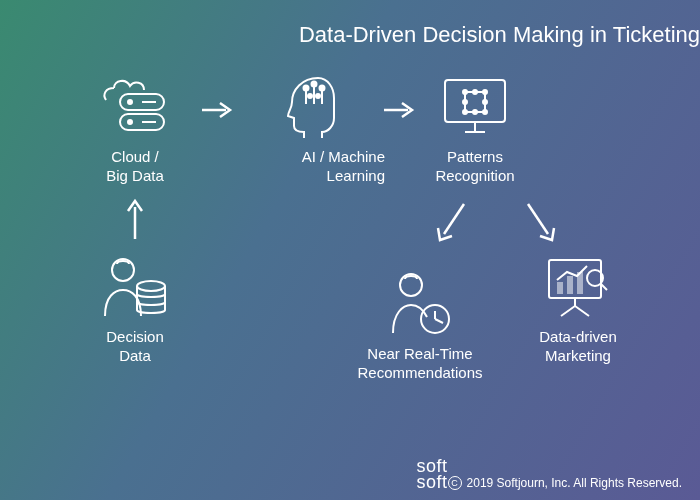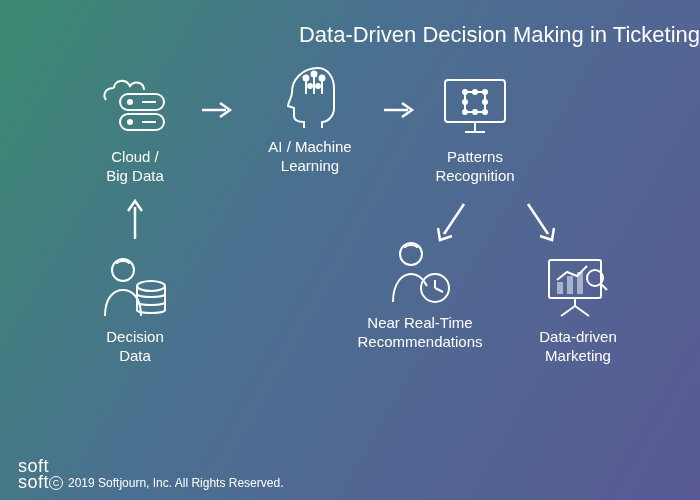--- a/index.html
+++ b/index.html
@@ -46,21 +46,21 @@
     position: absolute;
     stroke: #fff;
     fill: none;
   }
   .footer {
     position: absolute;
     bottom: 10px;
     left: 18px;
     right: 18px;
     display: flex;
-    justify-content: flex-start;
+    justify-content: flex-end;
     align-items: flex-end;
     font-size: 12px;
   }
   .logo-soft {
     font-size: 18px;
     line-height: 0.85;
     letter-spacing: 0.5px;
   }
   .logo-soft .l1 { font-weight: 300; }
   .logo-soft .l2 { font-weight: 500; }
@@ -86,21 +86,21 @@
         <circle cx="36" cy="32" r="2" fill="#fff"></circle>
         <circle cx="36" cy="52" r="2" fill="#fff"></circle>
         <line x1="48" y1="32" x2="62" y2="32"></line>
         <line x1="48" y1="52" x2="62" y2="52"></line>
       </svg>
     </div>
     <div class="lbl">Cloud /
 Big Data</div>
   </div>
 
-  <div class="node" style="left:235px; top:0;">
+  <div class="node" style="left:235px; top:10px;text-align:right;">
     <div class="ic">
       <svg width="72" height="72" viewBox="0 0 72 72" fill="none" stroke="#fff" stroke-width="2">
         <path d="M44 8 C28 8 18 20 18 32 C18 38 14 42 14 46 L20 48 L20 56 C20 60 24 62 30 62 L30 68 M44 8 C54 8 60 18 60 28 L60 48 C60 56 54 62 48 62 L48 68"></path>
         <line x1="32" y1="20" x2="32" y2="34"></line>
         <line x1="40" y1="16" x2="40" y2="34"></line>
         <line x1="48" y1="20" x2="48" y2="34"></line>
         <circle cx="32" cy="18" r="2.5" fill="#fff"></circle>
         <circle cx="40" cy="14" r="2.5" fill="#fff"></circle>
         <circle cx="48" cy="18" r="2.5" fill="#fff"></circle>
         <circle cx="36" cy="26" r="2" fill="#fff"></circle>
@@ -144,21 +144,21 @@
         <ellipse cx="56" cy="36" rx="14" ry="5"></ellipse>
         <path d="M42 36 L42 60 C42 64 70 64 70 60 L70 36"></path>
         <path d="M42 44 C42 48 70 48 70 44"></path>
         <path d="M42 52 C42 56 70 56 70 52"></path>
       </svg>
     </div>
     <div class="lbl">Decision
 Data</div>
   </div>
 
-  <div class="node" style="left:345px; top:176px;text-align:center;">
+  <div class="node" style="left:345px; top:207px;text-align:center;">
     <div class="ic">
       <svg width="78" height="72" viewBox="0 0 78 72" fill="none" stroke="#fff" stroke-width="2">
         <circle cx="30" cy="18" r="11"></circle>
         <path d="M24 12 C24 8 36 8 36 12"></path>
         <path d="M12 66 C12 46 22 38 30 38 C36 38 42 42 46 50"></path>
         <circle cx="54" cy="52" r="14"></circle>
         <line x1="54" y1="44" x2="54" y2="52"></line>
         <line x1="54" y1="52" x2="62" y2="56"></line>
       </svg>
     </div>

